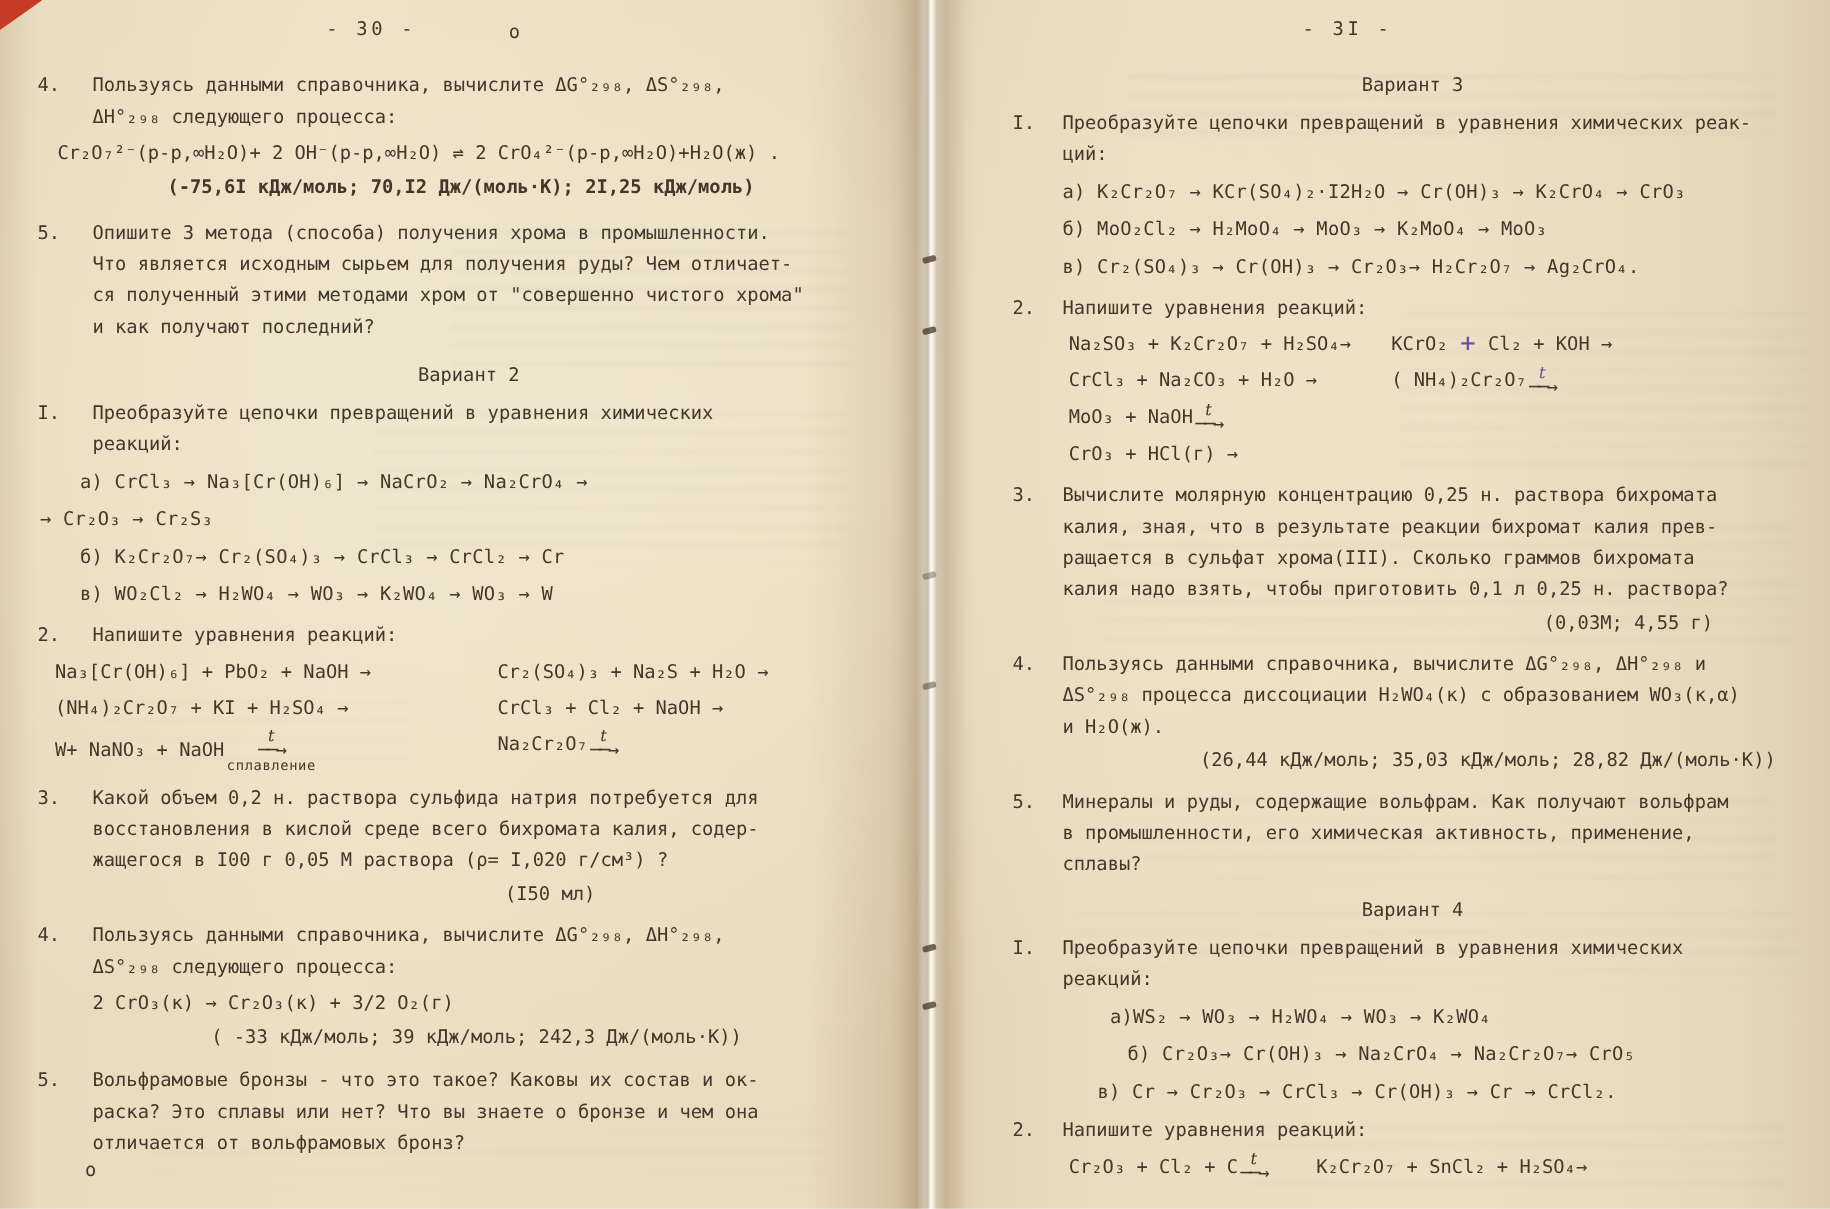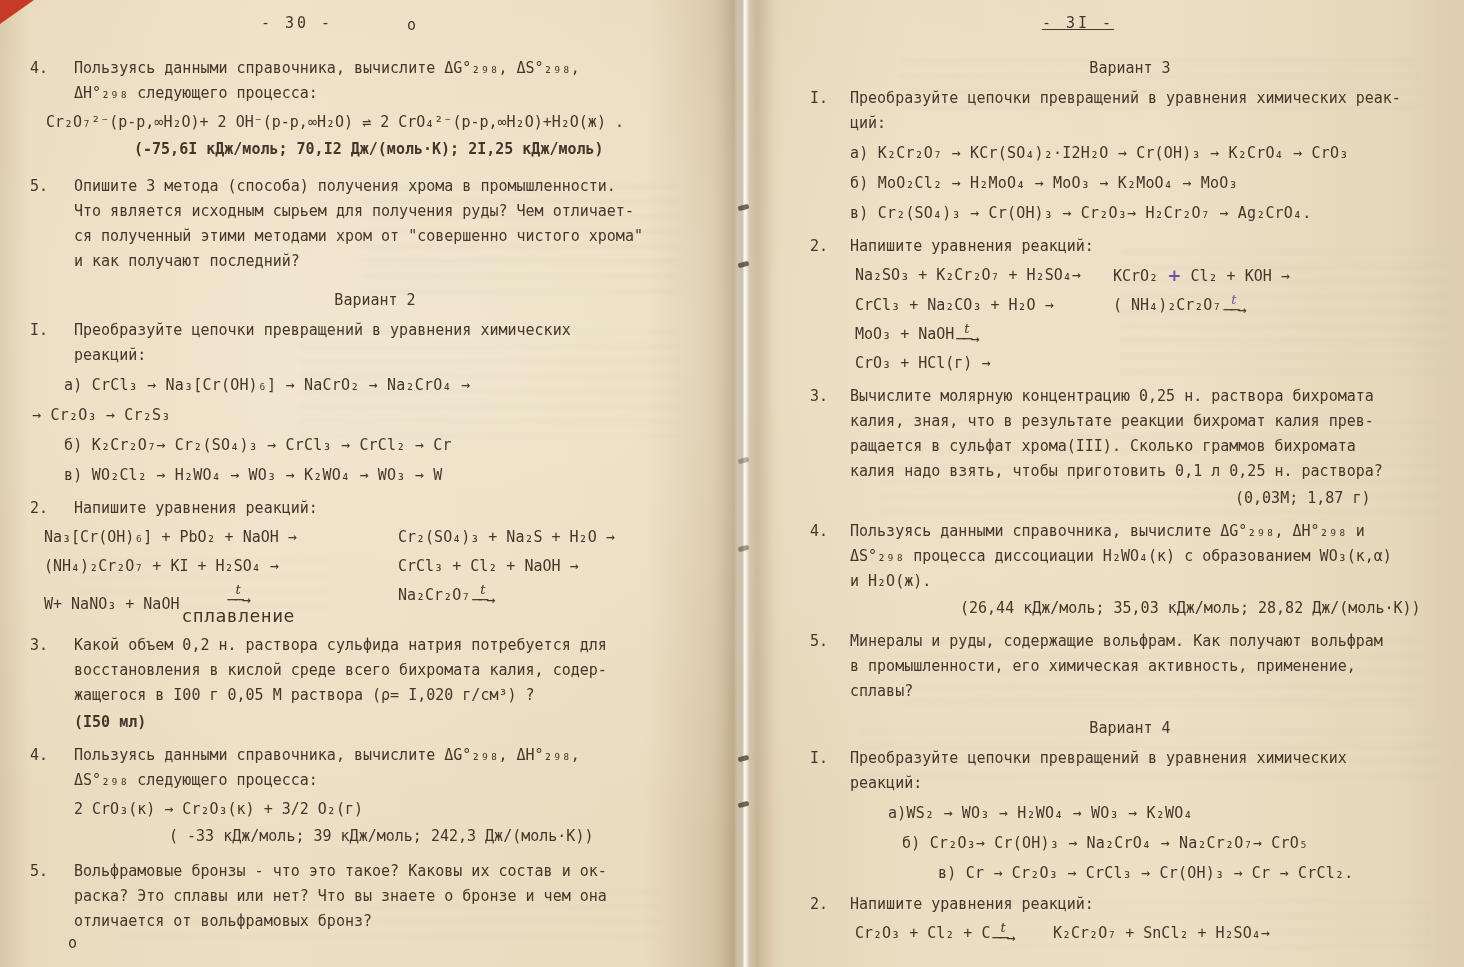--- a/index.html
+++ b/index.html
@@ -14,60 +14,60 @@
         #d4c2a2 49.3%, #c8b595 50.1%, #fffdf4 50.8%, #d9c7a7 51.7%, #e4d6b8 53.5%,
         #eaddc1 62%, #ecdfc4 80%, #e6d8ba 95%, #dccdaf 100%);
   }
   .scan{position:absolute;inset:0;}
   
   .page{position:absolute;top:0;font-size:15px;line-height:25px;}
   .page-left{left:30px;width:690px;}
   .page-right{left:810px;width:640px;}
   .pageno{text-align:center;letter-spacing:3px;margin-top:11px;position:relative;}
   .page-left .pageno{transform:translateX(-78px);}
-  .page-right .pageno{transform:translateX(-52px);text-decoration:underline;}
+  .page-right .pageno{transform:translateX(-52px);}
   .stray-top{position:absolute;left:455px;top:2px;letter-spacing:0;}
   .h-variant{text-align:center;margin:15px 0 5px;}
   .item{display:flex;align-items:flex-start;}
   .num{flex:none;width:44px;}
   .page-right .num{width:40px;}
   .ibody{flex:1;min-width:0;}
   .mt20{margin-top:20px;} .mt14{margin-top:14px;} .mt12{margin-top:12px;}
   .mt10{margin-top:10px;} .mt8{margin-top:8px;}  .mt6{margin-top:6px;}
   .line{white-space:nowrap;}
   .chain{white-space:nowrap;margin-top:5px;letter-spacing:.2px;}
   .page-left .chain{margin-left:-10px;}
   .page-left .chain.cont{margin-left:-42px;}
   .page-right .chain{margin-left:0;}
   .page-right .chain.c-a{margin-left:38px;}
   .page-right .chain.c-b{margin-left:52px;}
-  .page-right .chain.c-v{margin-left:88px;}
+  .page-right .chain.c-v{margin-left:28px;}
   .eq{white-space:nowrap;margin-left:-28px;margin-top:4px;}
   .eq.noout{margin-left:0;}
   .eqrow{display:flex;white-space:nowrap;margin-top:4px;}
   .page-left .eqrow{margin-left:-30px;}
   .page-left .el{flex:0 0 354px;}
   .page-right .eqrow{margin-left:5px;}
   .page-right .el{flex:0 0 258px;}
   .page-right .eqrow.v4 .el{flex:0 0 198px;}
   .er{flex:1;}
   .ans{white-space:nowrap;margin-top:2px;}
   .ans-a{margin-left:60px;font-weight:bold;}   
-  .ans-b{font-weight:bold;}  
+  .ans-b{margin-left:330px;}  
   .ans-c{margin-left:95px;}   
   .ans-d{margin-left:385px;}  
   .ans-e{margin-left:110px;}  
   .stray-bottom{margin-left:-6px;line-height:18px;}
   
   .rxa{display:inline-flex;flex-direction:column;align-items:center;line-height:1;
        vertical-align:middle;margin:0 2px;}
   .rxa .t{font-family:"DejaVu Serif", serif;font-style:italic;font-size:13px;
           margin-bottom:-3px;}
   .rxa .ln{font-size:15px;letter-spacing:-2px;}
-  .rxa .lbl{font-size:18px;margin-top:-1px;letter-spacing:.5px;}
+  .rxa .lbl{font-size:11px;margin-top:-1px;letter-spacing:.5px;}
   .purple{color:#6e4fa6;}
   .plus-hand{font-family:"DejaVu Serif", serif;font-size:17px;font-weight:bold;}
   
   .spine-shadow{position:absolute;left:712px;top:0;width:62px;height:967px;
     background:linear-gradient(90deg, rgba(120,95,60,0) 0%, rgba(120,95,60,.18) 42%,
       rgba(90,70,45,.30) 49%, rgba(255,253,244,.95) 53%, rgba(120,95,60,.25) 60%,
       rgba(120,95,60,0) 100%);pointer-events:none;}
   .stitch{position:absolute;left:738px;width:11px;height:5px;background:#43311f;
           border-radius:2px;opacity:.72;transform:rotate(-14deg);}
   .corner-red{position:absolute;left:0;top:0;width:34px;height:24px;background:#c73a25;
@@ -233,21 +233,21 @@
       </div>
     </div>
 
     <div class="item mt8">
       <div class="num">3.</div>
       <div class="ibody">
         <div class="line">Вычислите молярную концентрацию 0,25 н. раствора бихромата</div>
         <div class="line">калия, зная, что в результате реакции бихромат калия прев-</div>
         <div class="line">ращается в сульфат хрома(III). Сколько граммов бихромата</div>
         <div class="line">калия надо взять, чтобы приготовить 0,1 л 0,25 н. раствора?</div>
-        <div class="ans ans-d">(0,03М; 1,87 г)</div>
+        <div class="ans ans-d">(0,03М; 4,55 г)</div>
       </div>
     </div>
 
     <div class="item mt8">
       <div class="num">4.</div>
       <div class="ibody">
         <div class="line">Пользуясь данными справочника, вычислите ΔG°₂₉₈,  ΔH°₂₉₈ и</div>
         <div class="line">ΔS°₂₉₈ процесса диссоциации H₂WO₄(к) с образованием WO₃(к,α)</div>
         <div class="line">и H₂O(ж).</div>
         <div class="ans ans-e">(26,44 кДж/моль; 35,03 кДж/моль; 28,82 Дж/(моль·К))</div>

